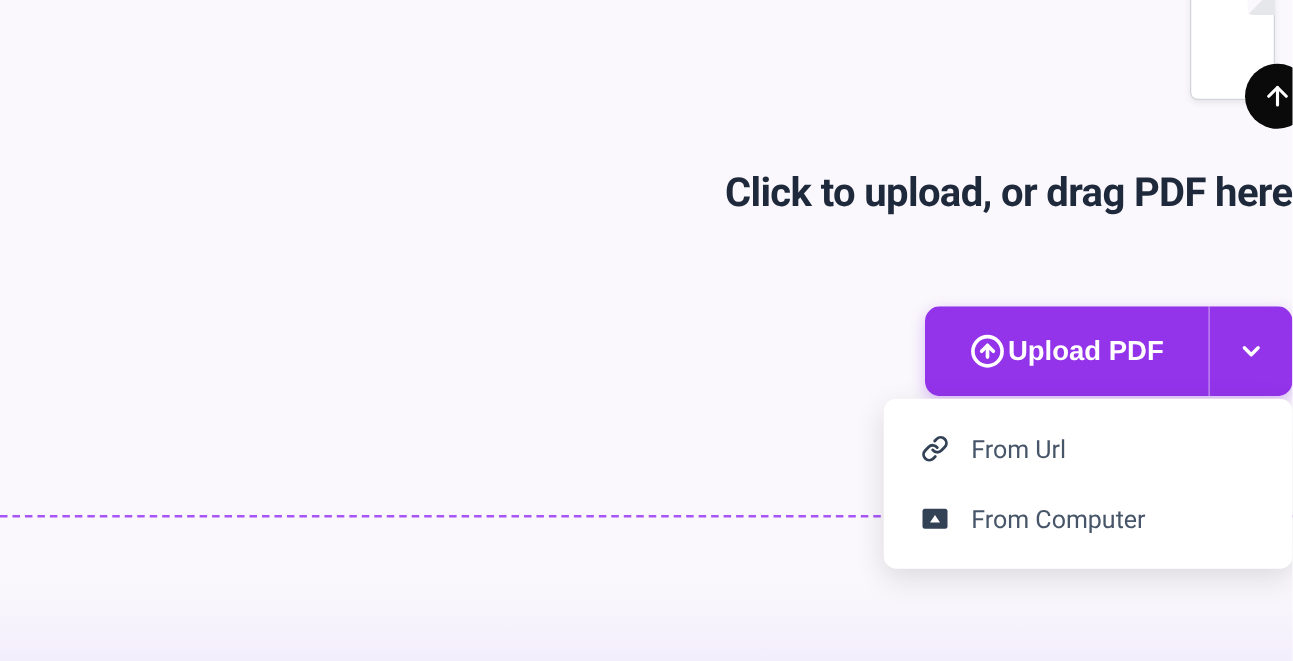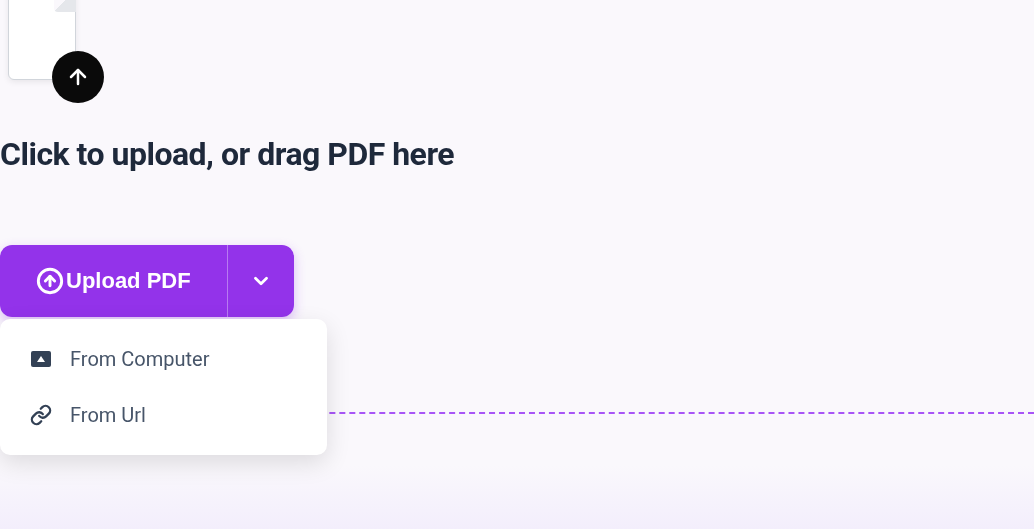--- a/index.html
+++ b/index.html
@@ -19,21 +19,21 @@
       position: absolute;
       top: 412px;
       left: 0;
       width: 100%;
       border-top: 2px dashed #a855f7;
       z-index: 0;
     }
     .container {
       display: flex;
       flex-direction: column;
-      align-items: flex-start;
+      align-items: flex-end;
       padding-top: 0;
       position: relative;
       z-index: 1;
     }
     .file-icon-wrapper {
       position: relative;
       width: 90px;
       height: 95px;
       margin-top: 0;
     }
@@ -195,27 +195,27 @@
     <button class="chevron-btn">
       <svg class="chevron-icon-svg" viewBox="0 0 24 24" fill="none" stroke="#ffffff" stroke-width="3" stroke-linecap="round" stroke-linejoin="round">
         <polyline points="6 9 12 15 18 9"></polyline>
       </svg>
     </button>
   </div>
 
   <div class="dropdown">
     <div class="dropdown-item">
       <span class="dropdown-icon">
-        <span class="computer-icon"></span>
-      </span>
-      <span>From Computer</span>
-    </div>
-    <div class="dropdown-item">
-      <span class="dropdown-icon">
         <svg width="22" height="22" viewBox="0 0 24 24" fill="none" stroke="#334155" stroke-width="2.5" stroke-linecap="round" stroke-linejoin="round">
           <path d="M10 13a5 5 0 0 0 7.54.54l3-3a5 5 0 0 0-7.07-7.07l-1.72 1.71"></path>
           <path d="M14 11a5 5 0 0 0-7.54-.54l-3 3a5 5 0 0 0 7.07 7.07l1.71-1.71"></path>
         </svg>
       </span>
       <span>From Url</span>
     </div>
+    <div class="dropdown-item">
+      <span class="dropdown-icon">
+        <span class="computer-icon"></span>
+      </span>
+      <span>From Computer</span>
+    </div>
   </div>
 </div>
 
 </body></html>

